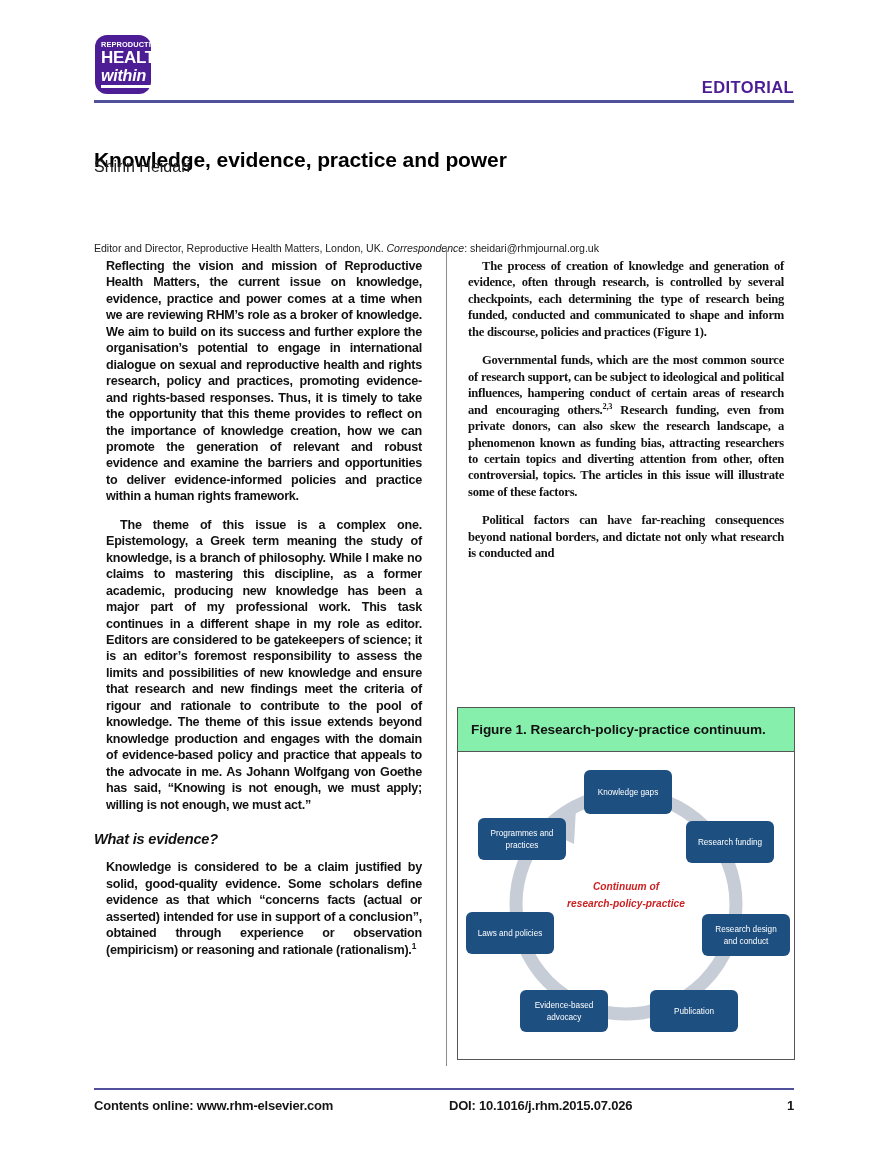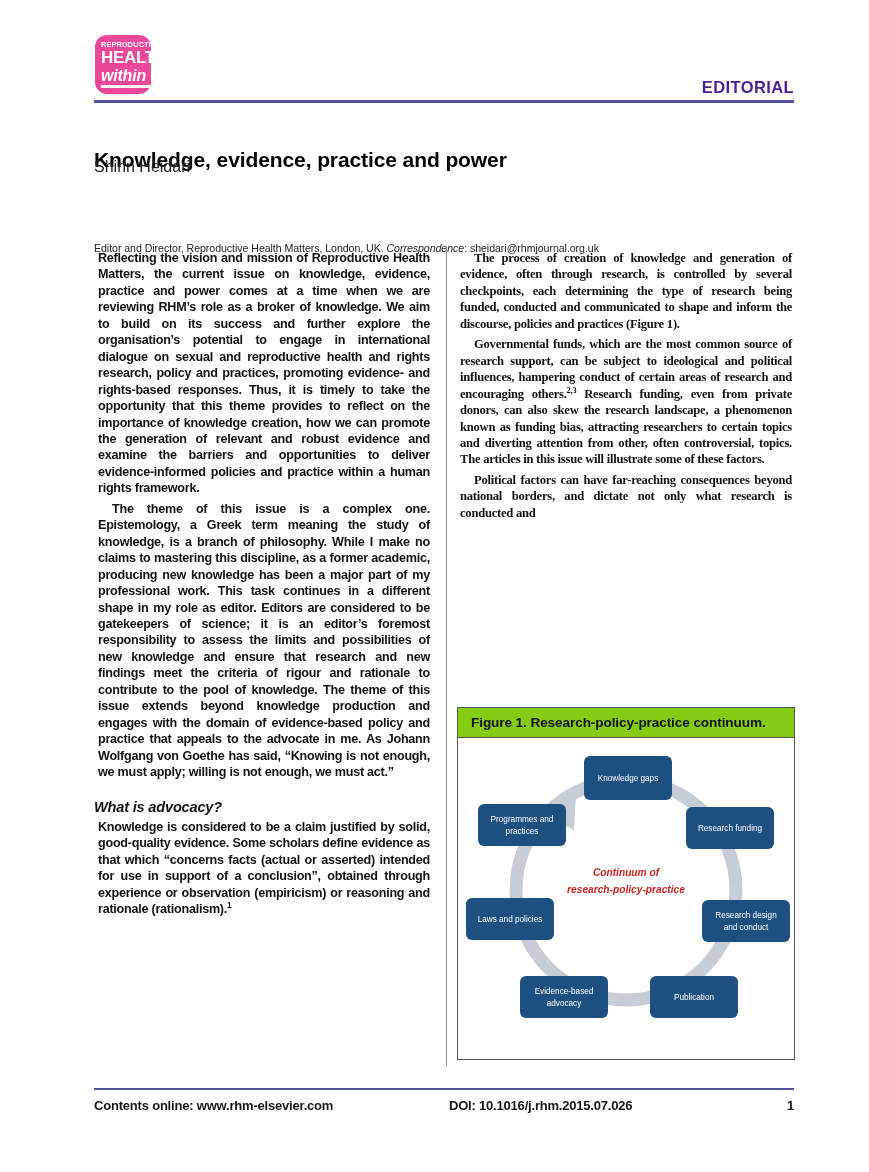--- a/index.html
+++ b/index.html
@@ -23,21 +23,21 @@
     height: 1172px;
   }
 
   
   .logo {
     position: absolute;
     left: 95px;
     top: 35px;
     width: 56px;
     height: 59px;
-    background: #ec4899;
+    background: #4c1d95;
     box-sizing: border-box;
     padding: 5px 5px 4px 6px;
     color: #ffffff;
     border-radius: 12px;
   }
   .logo-l1 {
     font-size: 7.4px;
     font-weight: bold;
     letter-spacing: 0.1px;
     line-height: 9px;
@@ -130,21 +130,21 @@
     line-height: 16.45px;
     font-weight: bold;
     text-align: justify;
     color: #121212;
     font-family: "Liberation Sans", sans-serif;
     letter-spacing: -0.25px;
   }
   .col-left  { left: 94px; }
   .col-right { left: 456px; font-family: Liberation Serif, serif; }
 
-  .col p { margin: 4px; }
+  .col p { margin: 12px; }
   .col p.indent { text-indent: 14px; }
 
   .sec-head {
     margin: 18px 0 2px 0 !important;
     font-size: 14.6px;
     font-weight: bold;
     font-style: italic;
     letter-spacing: -0.2px;
     text-align: left;
   }
@@ -169,22 +169,22 @@
     position: absolute;
     left: 457px;
     top: 707px;
     width: 338px;
     height: 353px;
     border: 1px solid #565656;
     box-sizing: border-box;
     background: #ffffff;
   }
   .fig-caption {
-    height: 30px;
-    background: #84cc16;
+    height: 44px;
+    background: #86efac;
     border-bottom: 1px solid #565656;
     box-sizing: border-box;
     display: flex;
     align-items: center;
     padding-left: 13px;
     font-size: 13.6px;
     font-weight: bold;
     color: #111111;
     font-family: "Liberation Sans", sans-serif;
     letter-spacing: -0.1px;
@@ -254,21 +254,21 @@
 
   <div class="affiliation">
     <span>Editor and Director, Reproductive Health Matters, London, UK. </span><i>Correspondence</i><span>: sheidari@rhmjournal.org.uk</span>
   </div>
 
   <div class="col-divider"></div>
 
   <div class="col col-left">
     <p>Reflecting the vision and mission of Reproductive Health Matters, the current issue on knowledge, evidence, practice and power comes at a time when we are reviewing RHM’s role as a broker of knowledge. We aim to build on its success and further explore the organisation’s potential to engage in international dialogue on sexual and reproductive health and rights research, policy and practices, promoting evidence- and rights-based responses. Thus, it is timely to take the opportunity that this theme provides to reflect on the importance of knowledge creation, how we can promote the generation of relevant and robust evidence and examine the barriers and opportunities to deliver evidence-informed policies and practice within a human rights framework.</p>
     <p class="indent">The theme of this issue is a complex one. Epistemology, a Greek term meaning the study of knowledge, is a branch of philosophy. While I make no claims to mastering this discipline, as a former academic, producing new knowledge has been a major part of my professional work. This task continues in a different shape in my role as editor. Editors are considered to be gatekeepers of science; it is an editor’s foremost responsibility to assess the limits and possibilities of new knowledge and ensure that research and new findings meet the criteria of rigour and rationale to contribute to the pool of knowledge. The theme of this issue extends beyond knowledge production and engages with the domain of evidence-based policy and practice that appeals to the advocate in me. As Johann Wolfgang von Goethe has said, “Knowing is not enough, we must apply; willing is not enough, we must act.”</p>
-    <p class="sec-head">What is advocacy?</p>
+    <p class="sec-head">What is evidence?</p>
     <p><span>Knowledge is considered to be a claim justified by solid, good-quality evidence. Some scholars define evidence as that which “concerns facts (actual or asserted) intended for use in support of a conclusion”, obtained through experience or observation (empiricism) or reasoning and rationale (rationalism).</span><sup>1</sup></p>
   </div>
 
   <div class="col col-right">
     <p class="indent">The process of creation of knowledge and generation of evidence, often through research, is controlled by several checkpoints, each determining the type of research being funded, conducted and communicated to shape and inform the discourse, policies and practices (Figure 1).</p>
     <p class="indent"><span>Governmental funds, which are the most common source of research support, can be subject to ideological and political influences, hampering conduct of certain areas of research and encouraging others.</span><sup>2,3</sup><span> Research funding, even from private donors, can also skew the research landscape, a phenomenon known as funding bias, attracting researchers to certain topics and diverting attention from other, often controversial, topics. The articles in this issue will illustrate some of these factors.</span></p>
     <p class="indent">Political factors can have far-reaching consequences beyond national borders, and dictate not only what research is conducted and</p>
   </div>
 
   <div class="figure">

